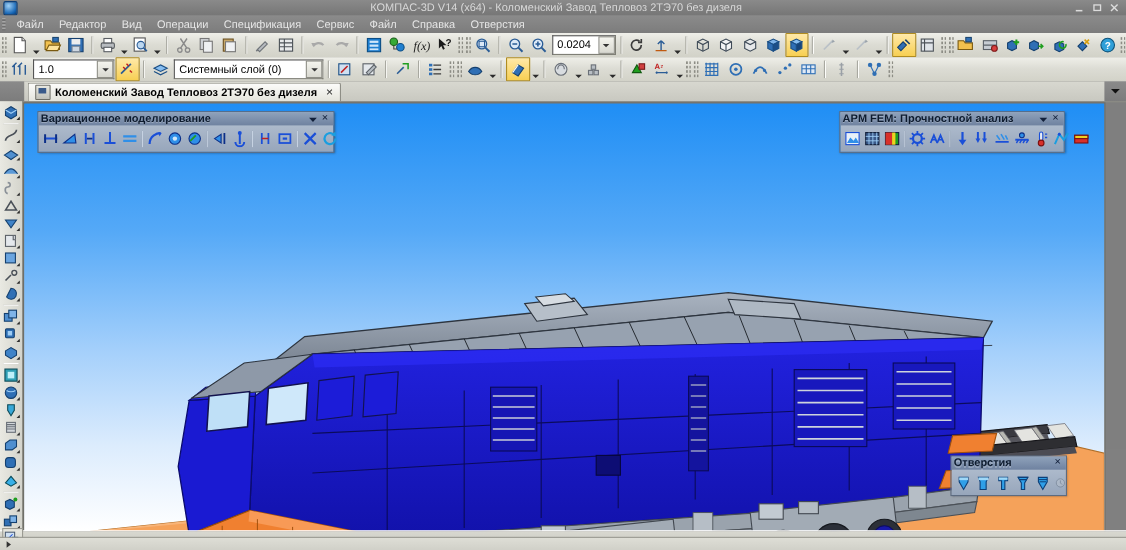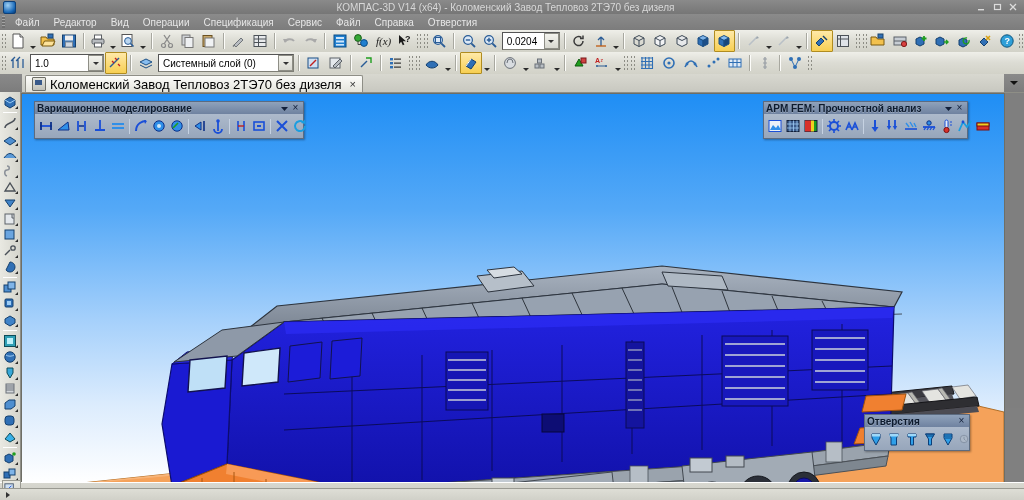--- a/index.html
+++ b/index.html
@@ -69,21 +69,21 @@
 
   
   .tabstrip{position:absolute;left:0;top:74px;width:1024px;height:18px;
     background:linear-gradient(to bottom,#d8d8d0,#c8c8c0);border-bottom:1px solid #8e8e86;display:flex;align-items:flex-end;}
   .tabspacer{width:22px;height:18px;background:linear-gradient(to bottom,#8a8a8a,#7c7c7c);}
   .tab{height:16px;display:flex;align-items:center;gap:4px;padding:0 6px;
     background:linear-gradient(to bottom,#fcfcfa,#e4e4dc);
     border:1px solid #8e8e86;border-bottom:none;border-radius:2px 2px 0 0;margin-left:3px;}
   .tab .ticon{width:12px;height:12px;background:linear-gradient(to bottom,#e8e8e0,#c0c0b8);border:1px solid #6e6e66;border-radius:1px;position:relative;}
   .tab .ticon::after{content:"";position:absolute;left:2px;top:2px;width:7px;height:5px;background:#3a5a8a;}
-  .tab .tlabel{font-size:13px;font-weight:normal;color:#000;white-space:nowrap;}
+  .tab .tlabel{font-size:10px;font-weight:bold;color:#000;white-space:nowrap;}
   .tab .tclose{font-size:11px;color:#333;margin-left:4px;line-height:10px;}
   .tabright{margin-left:auto;width:20px;height:18px;background:linear-gradient(to bottom,#8a8a8a,#7c7c7c);display:flex;align-items:center;justify-content:center;}
   .tabright i{width:0;height:0;border-left:4px solid transparent;border-right:4px solid transparent;border-top:4px solid #111;}
 
   
   .lefttb{position:absolute;left:0;top:92px;width:20px;height:396px;
     background:linear-gradient(to right,#e9e9e2,#d4d4cc);border-right:1px solid #8e8e86;
     display:flex;flex-direction:column;align-items:center;padding-top:2px;}
   .lbtn{width:18px;height:17px;display:flex;align-items:center;justify-content:center;position:relative;}
   .lbtn::after{content:"";position:absolute;right:1px;bottom:1px;width:0;height:0;

